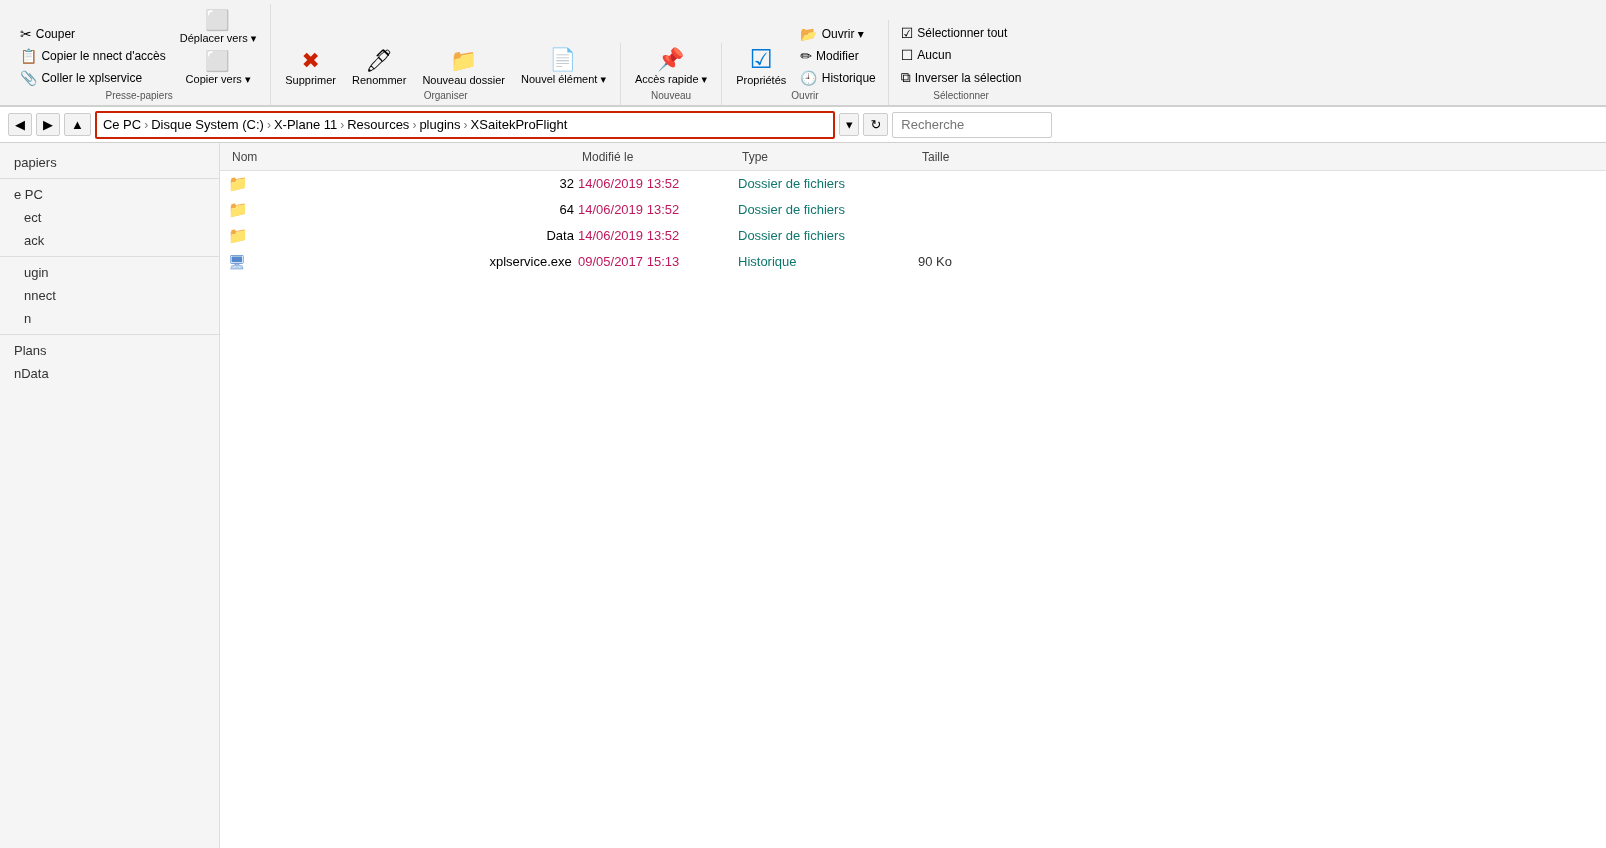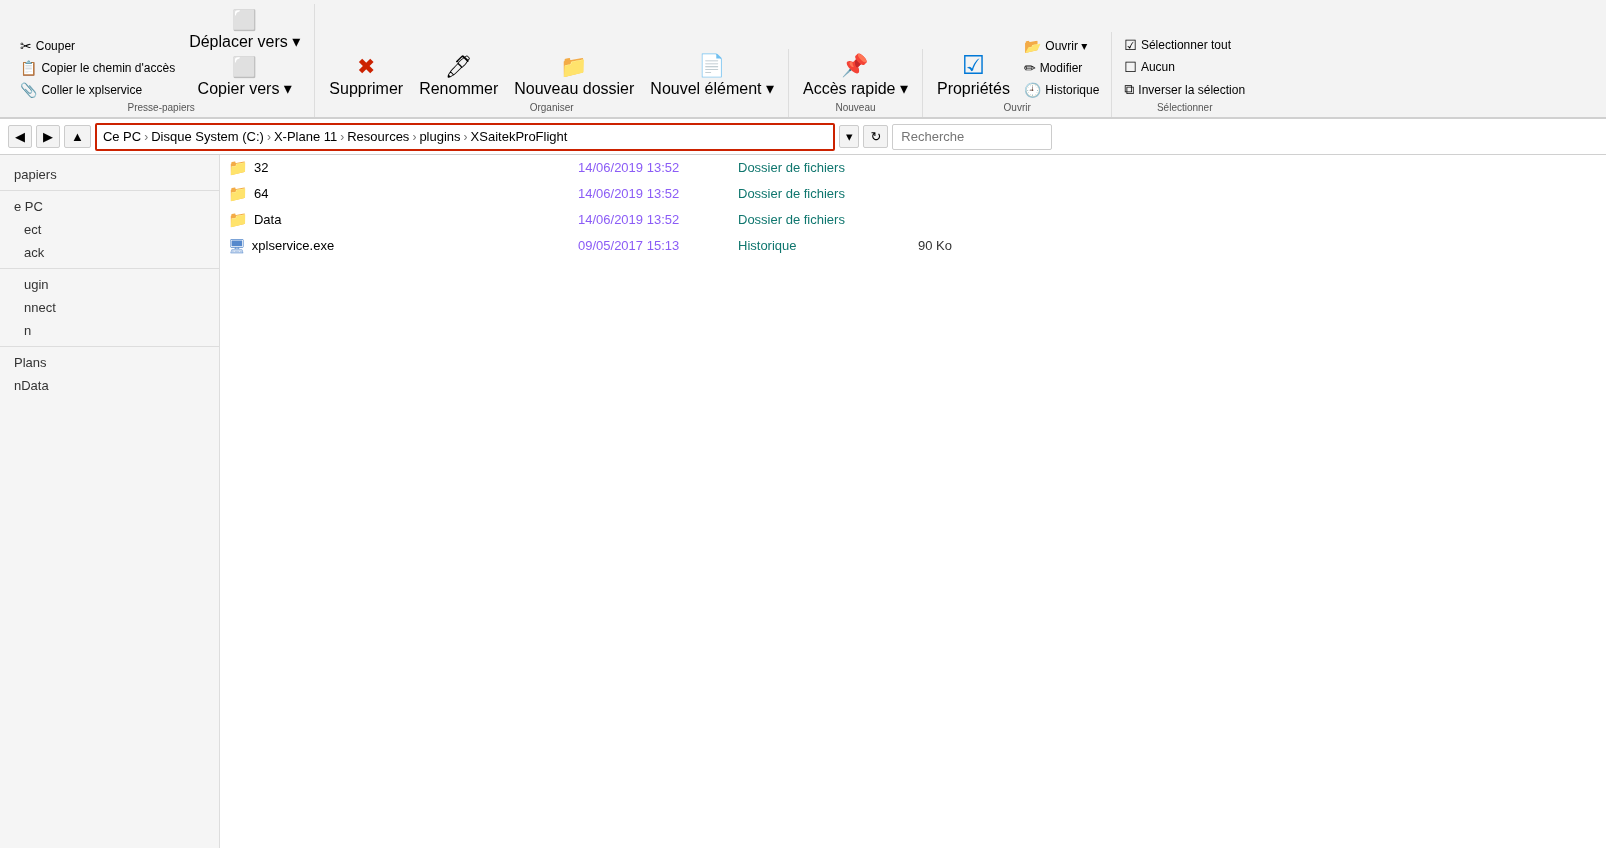--- a/index.html
+++ b/index.html
@@ -49,21 +49,21 @@
       padding: 2px 6px;
       cursor: pointer;
       border-radius: 3px;
       min-width: 44px;
     }
     .ribbon-btn .icon {
       font-size: 22px;
       line-height: 1;
     }
     .ribbon-btn .label {
-      font-size: 16px;
+      font-size: 11px;
       text-align: right;
       margin-top: 2px;
       white-space: nowrap;
     }
     .ribbon-btn-small {
       display: flex;
       align-items: center;
       gap: 4px;
       padding: 2px 4px;
       cursor: pointer;
@@ -207,42 +207,43 @@
     .file-icon {
       font-size: 16px;
       margin-right: 6px;
     }
     .folder-icon { color: #f0c040; }
     .exe-icon { color: #5588cc; font-size: 14px; }
     .file-name {
       font-size: 13px;
       color: #000;
       width: 320px;
-    }
-    .file-modified { width: 160px; font-size: 13px; color: #8b5cf6; }
+      text-align: right;
+    }
+    .file-modified { width: 160px; font-size: 13px; color: #be185d; }
     .file-type { width: 180px; font-size: 13px; color: #0f766e; }
     .file-size { width: 120px; font-size: 13px; color: #333; }
   </style>
 </head>
 <body>
 
 <div class="toolbar">
   <div class="ribbon">
 
     <div class="ribbon-group">
       <div class="ribbon-btns">
 
         <div class="ribbon-col">
           <div class="ribbon-btn-small">
             <span class="icon-sm">✂</span>
             <span>Couper</span>
           </div>
           <div class="ribbon-btn-small">
             <span class="icon-sm">📋</span>
-            <span>Copier le chemin d'accès</span>
+            <span>Copier le nnect d'accès</span>
           </div>
           <div class="ribbon-btn-small">
             <span class="icon-sm">📎</span>
             <span>Coller le xplservice</span>
           </div>
         </div>
         <div class="ribbon-col">
           <div class="ribbon-btn" style="min-width:60px">
             <span class="icon" style="font-size:20px">⬜</span>
             <span class="label">Déplacer vers ▾</span>
@@ -385,20 +386,26 @@
     <div class="sidebar-item" style="padding-left:24px">ugin</div>
     <div class="sidebar-item" style="padding-left:24px">nnect</div>
     <div class="sidebar-item" style="padding-left:24px">n</div>
     <hr class="sidebar-divider">
     <div class="sidebar-item">Plans</div>
     <div class="sidebar-item">nData</div>
   </div>
 
   <div class="file-list">
 
+    <div class="file-list-header">
+      <span class="col-header col-name">Nom</span>
+      <span class="col-header col-modified">Modifié le</span>
+      <span class="col-header col-type">Type</span>
+      <span class="col-header col-size">Taille</span>
+    </div>
 
     <div id="file-rows">
         <div class="file-row">
     <div style="display:flex;align-items:center;width:350px;">
       <span class="file-icon folder-icon">📁</span>
       <span class="file-name">32</span>
     </div>
     <span class="file-modified">14/06/2019 13:52</span>
     <span class="file-type">Dossier de fichiers</span>
     <span class="file-size"></span>

